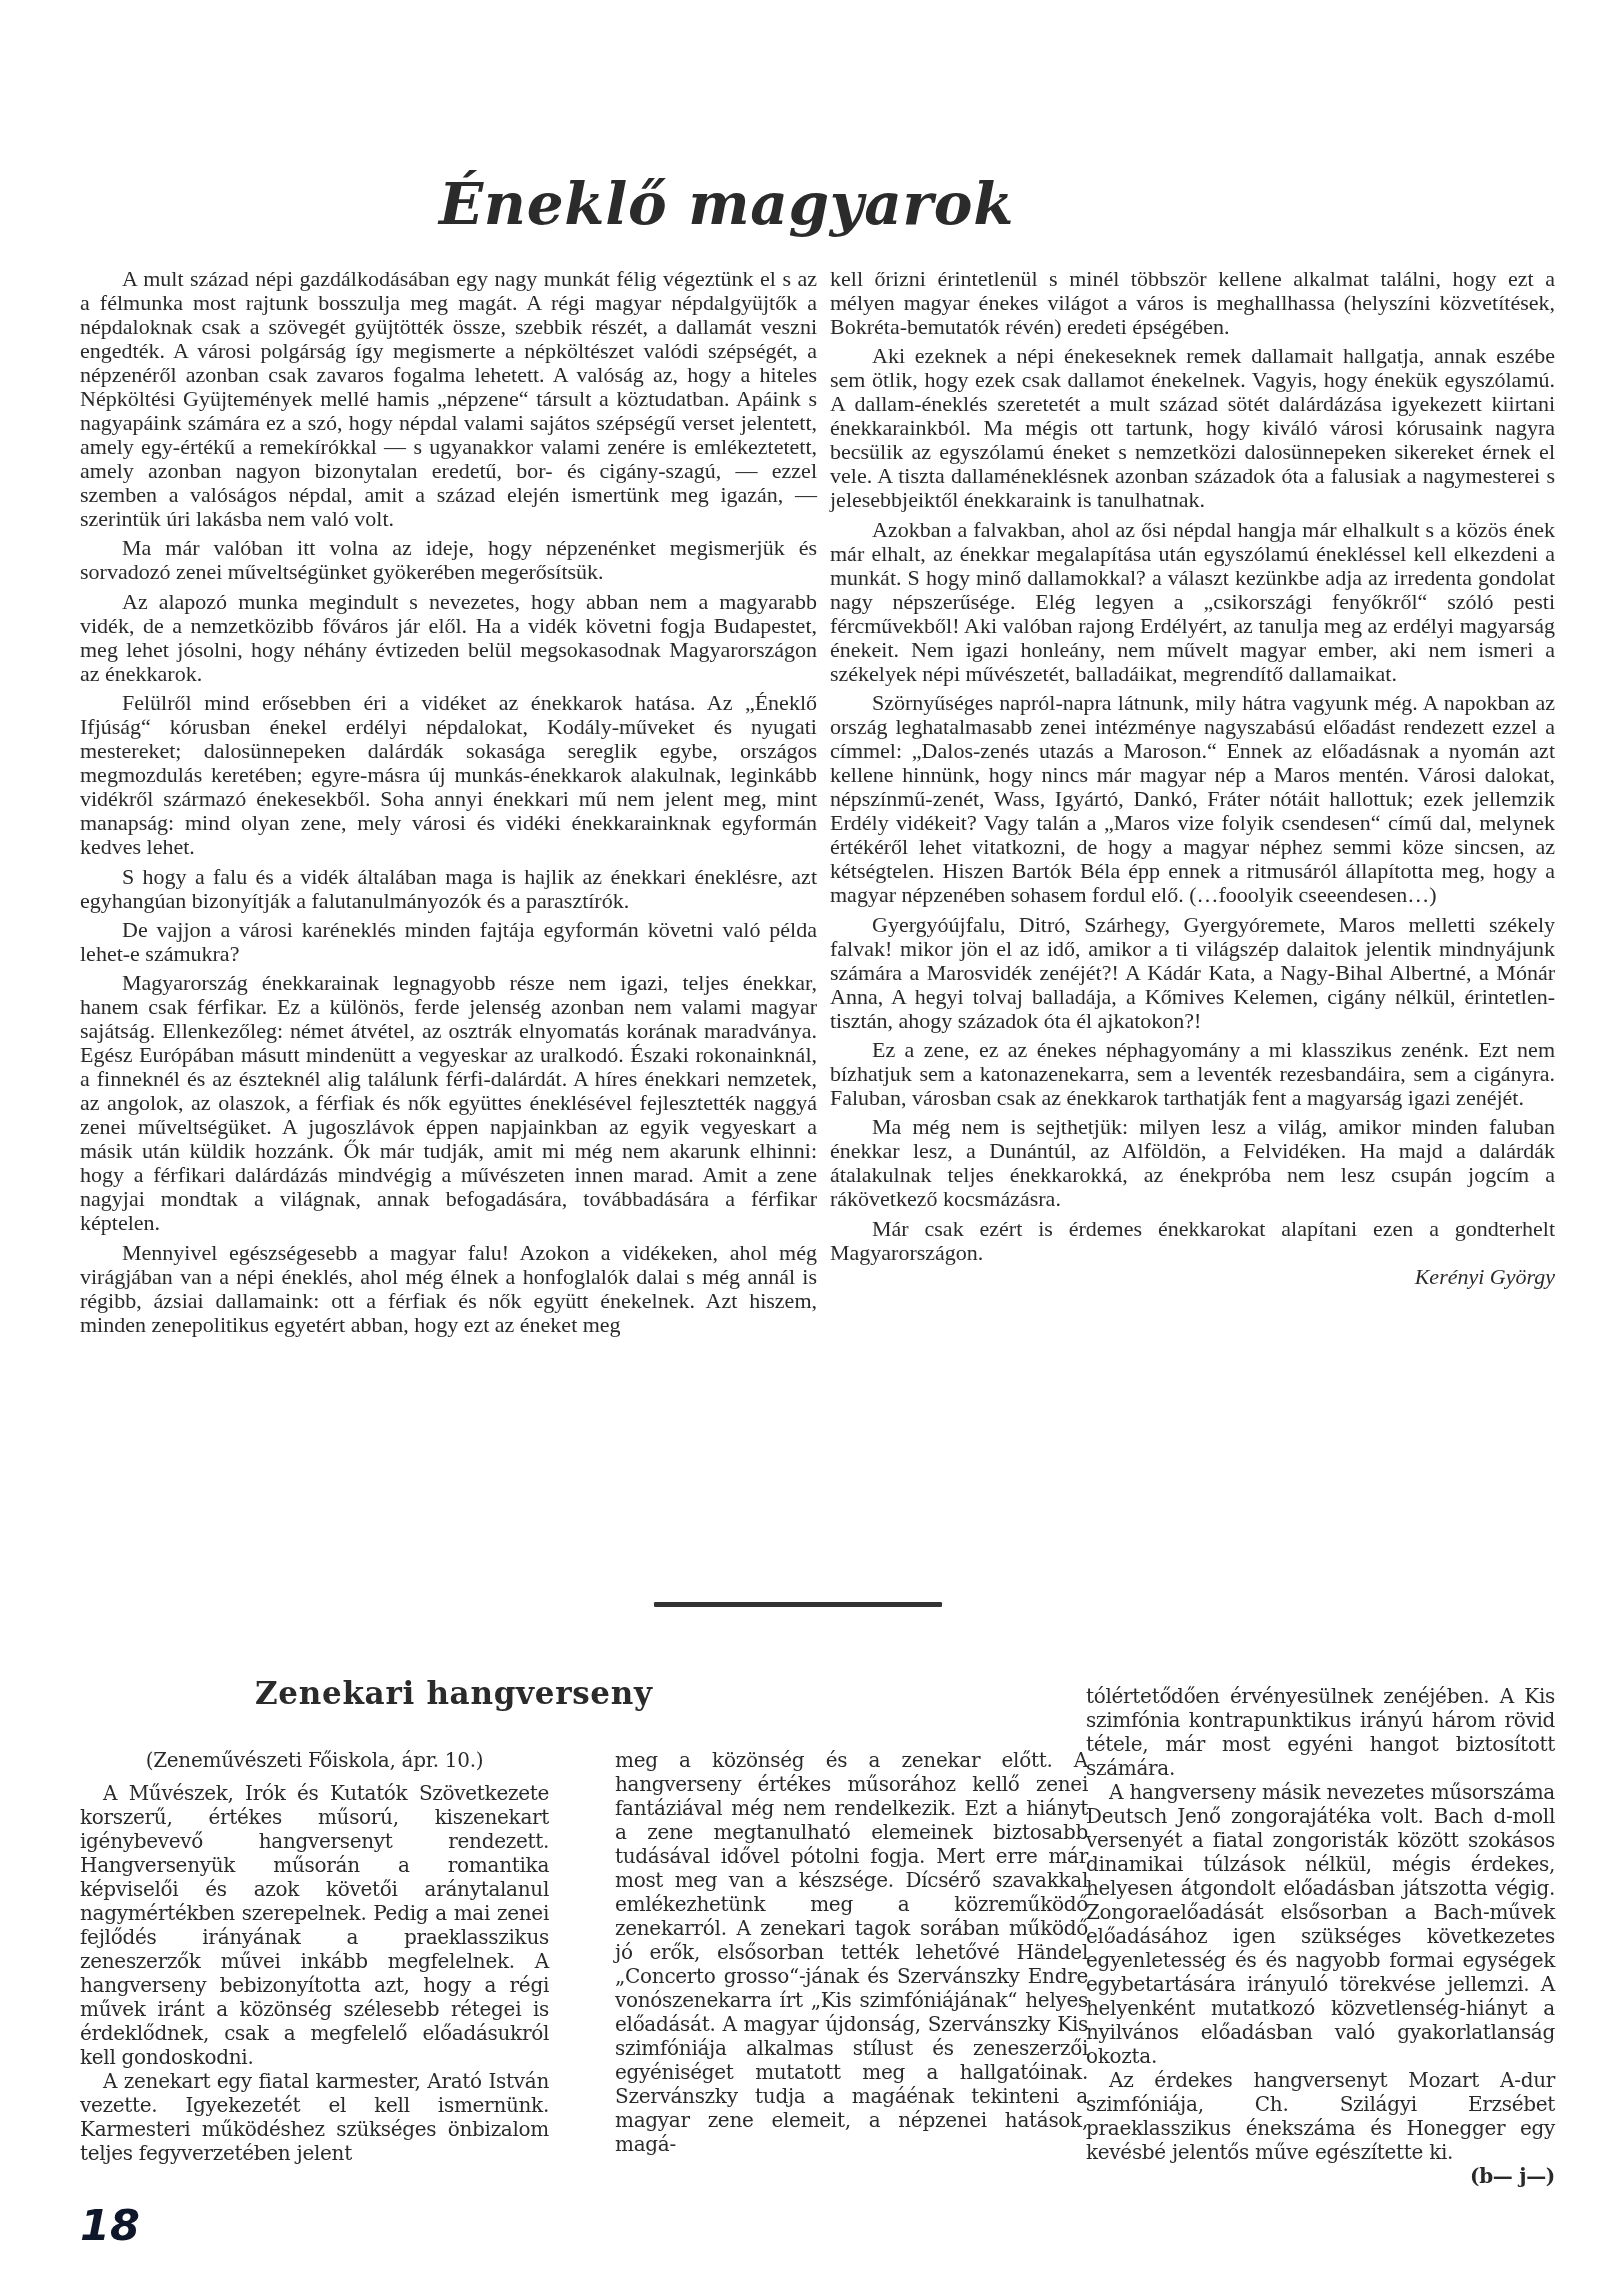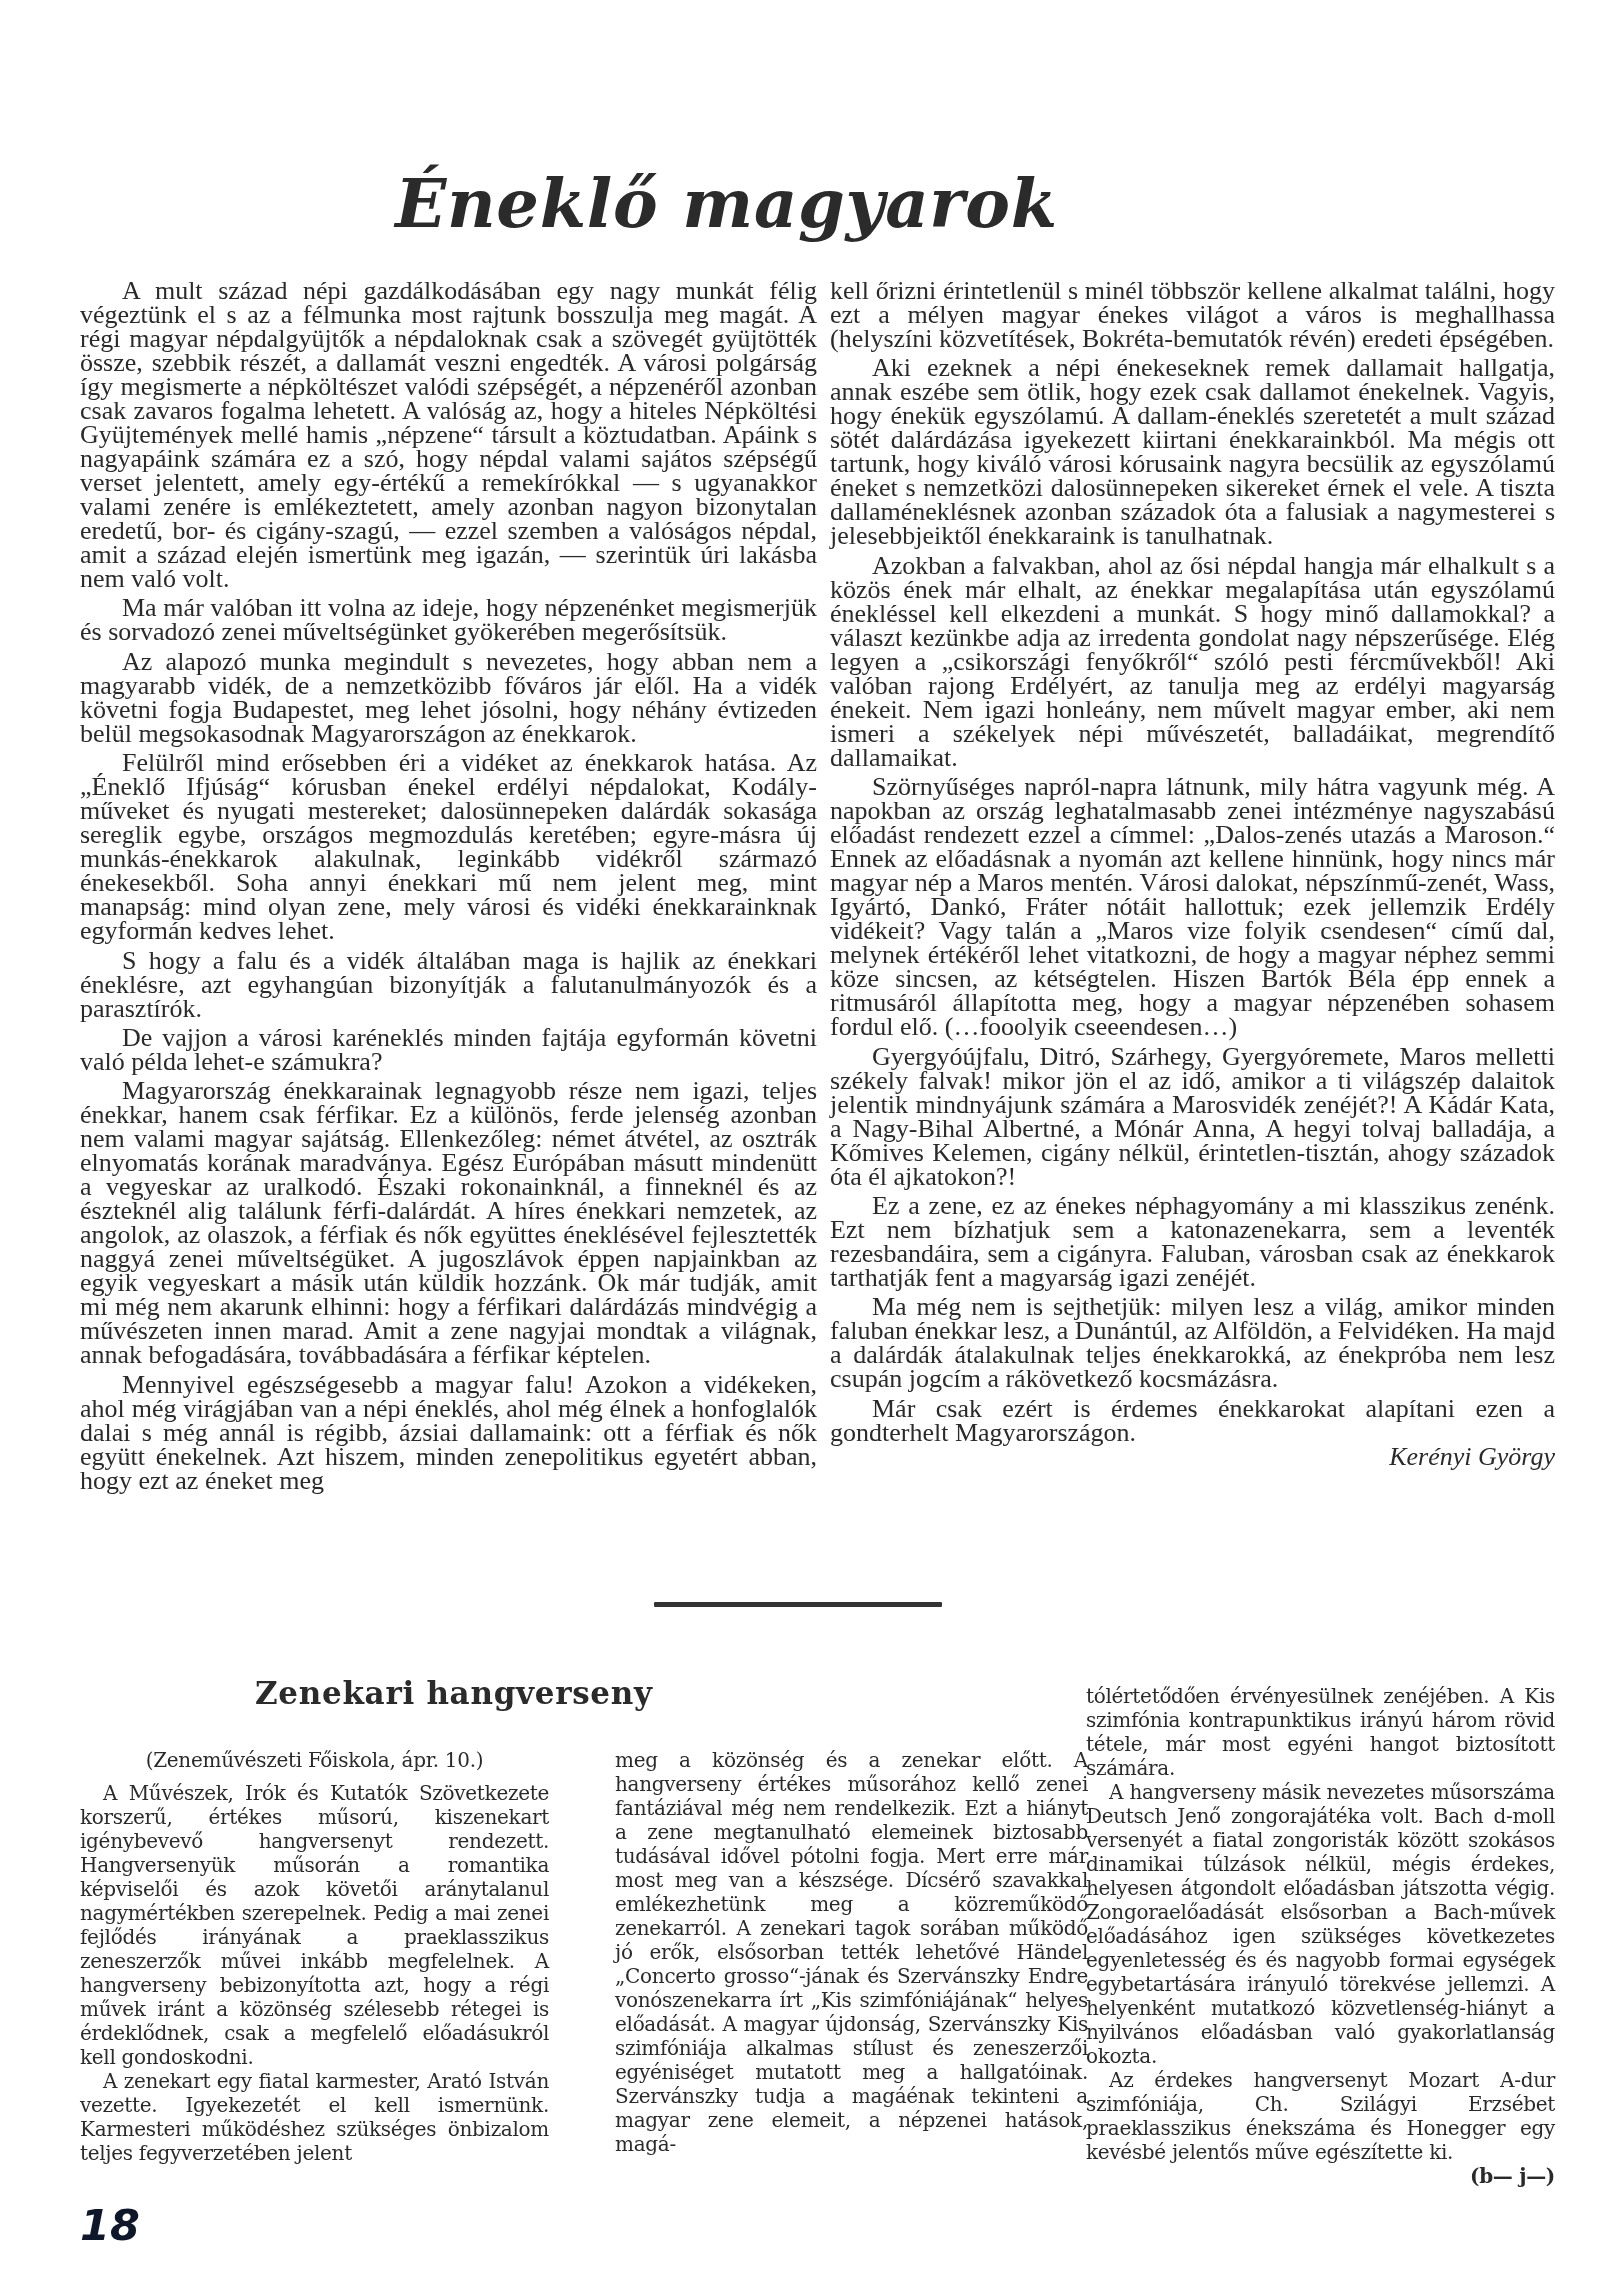--- a/index.html
+++ b/index.html
@@ -8,24 +8,24 @@
     color: #2a2a2a;
     font-family: "Liberation Serif", "DejaVu Serif", serif;
   }
   .page { position: absolute; inset: 0; }
 
   .headline {
     position: absolute; margin: 0;
     font-family: "DejaVu Serif", "Liberation Serif", serif;
     font-weight: bold; color: #2b2b2b; letter-spacing: 0.7px;
   }
-  #title-1 { left: 0; width: 1412px; top: 164px; text-align: center; font-size: 67px; font-style: italic; line-height: 80px; padding-left: 41px; box-sizing: border-box; }
+  #title-1 { left: 0; width: 1412px; top: 164px; text-align: center; font-size: 58px; font-style: italic; line-height: 80px; padding-left: 41px; box-sizing: border-box; }
   #title-2 { left: 255px; top: 1663px; font-size: 31px; line-height: 60px; }
 
-  .col { position: absolute; font-size: 26px; line-height: 24px; text-align: justify; hyphens: none; margin-top: 12px; }
+  .col { position: absolute; font-size: 22px; line-height: 24px; text-align: justify; hyphens: none; }
   .col p { margin: 0; text-indent: 42px; }
   .col p.gap { margin-top: 5.4px; }
   .col p.noindent { text-indent: 0; }
 
   #a1-left  { left: 80px;  top: 267px; width: 737px; }
   #a1-right { left: 830px; top: 267px; width: 725px; }
 
   .sigline { display: flex; justify-content: flex-end; }
   .sig { font-style: italic; }
 

